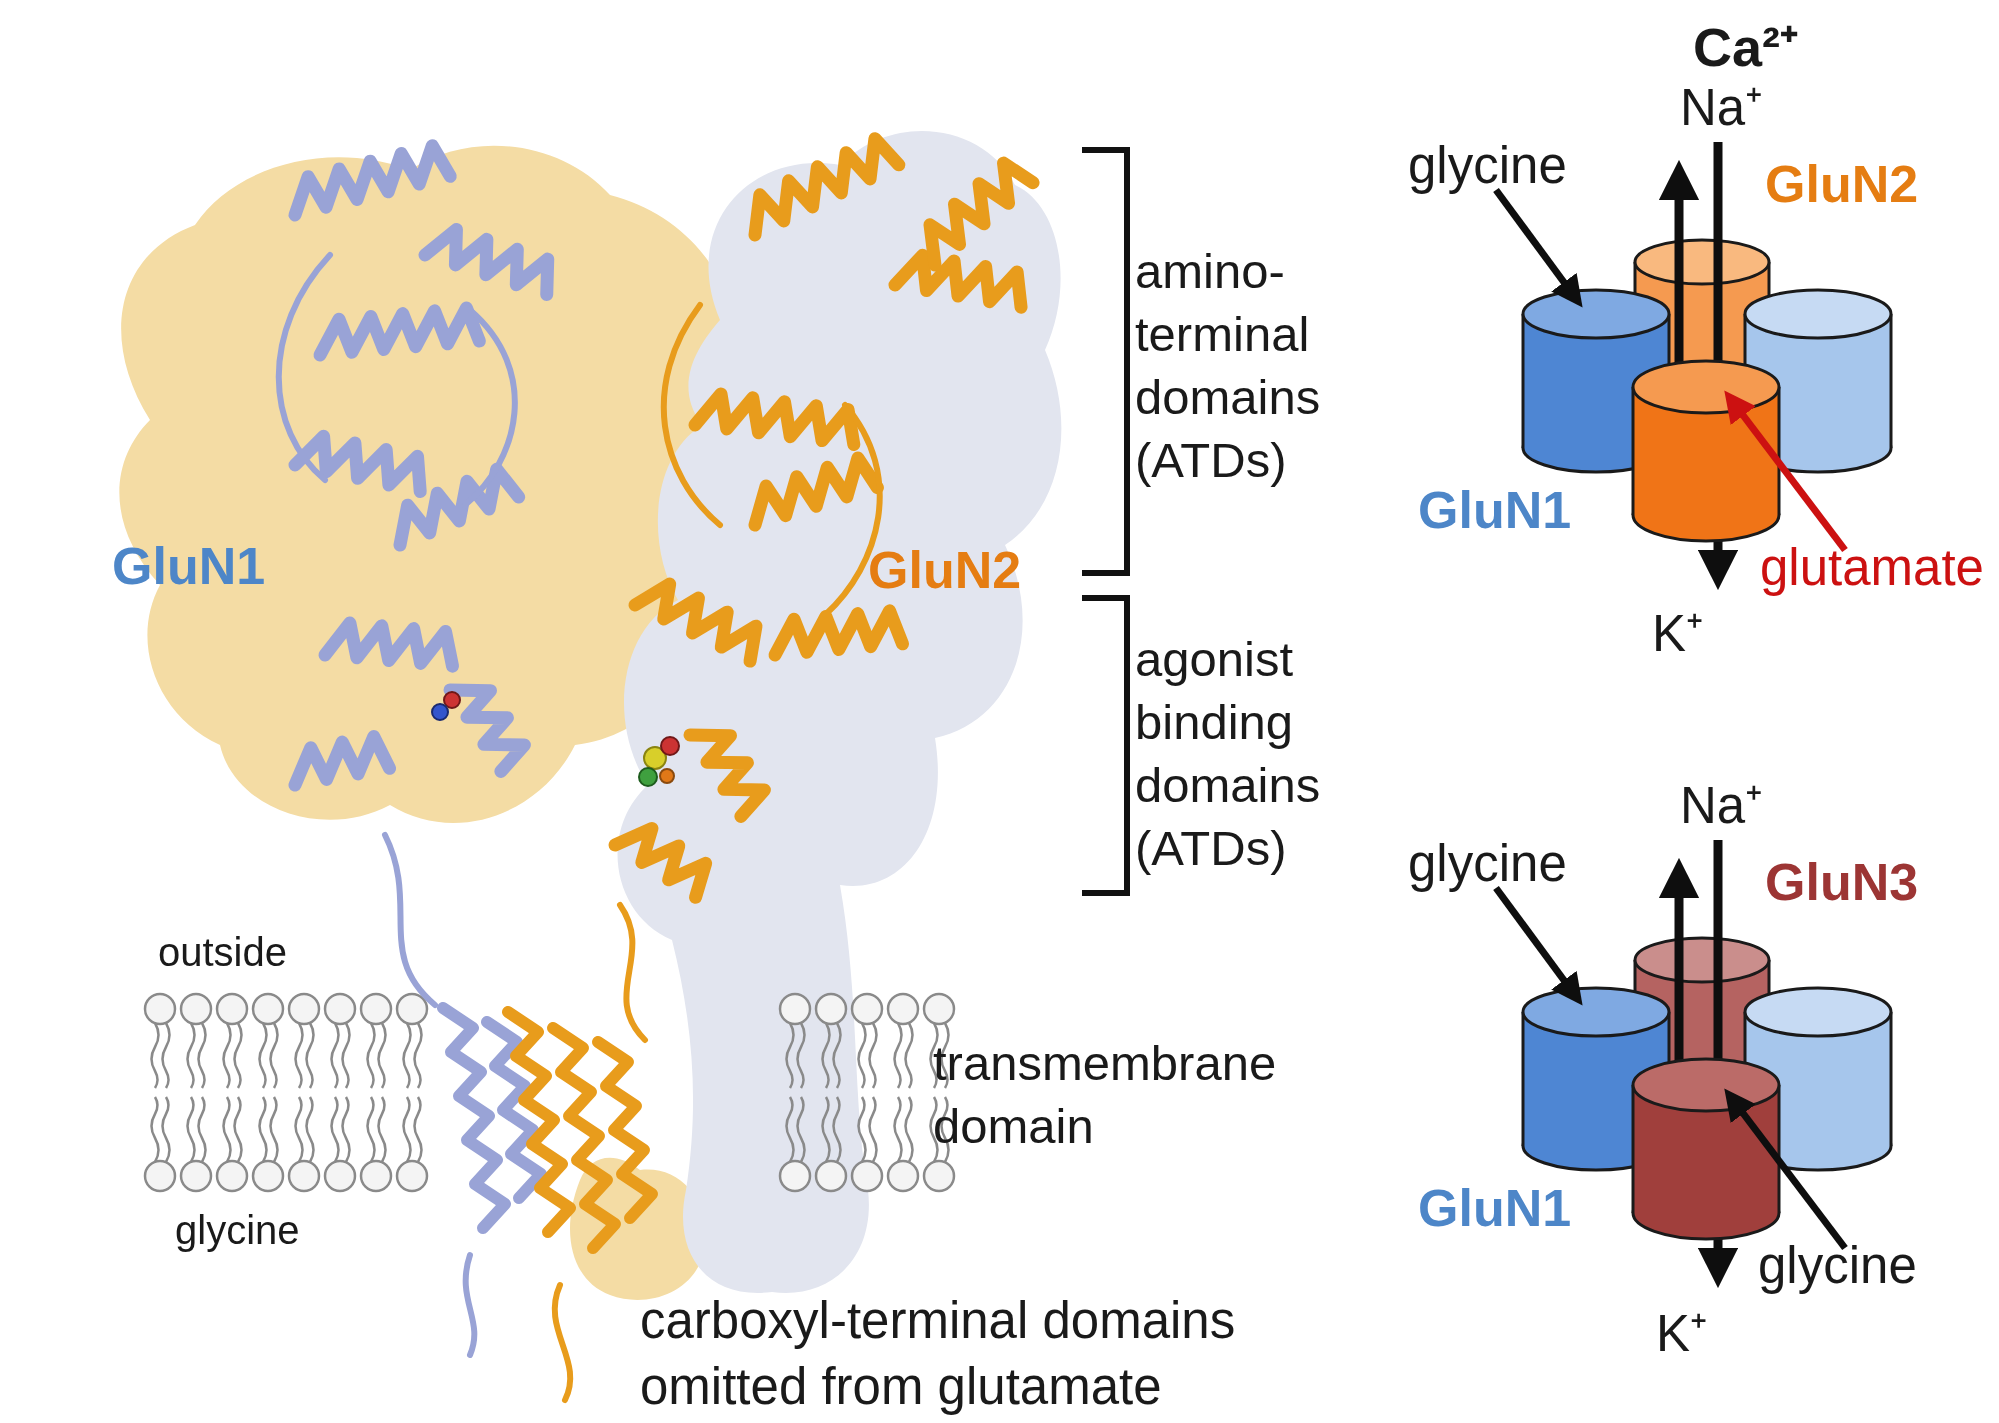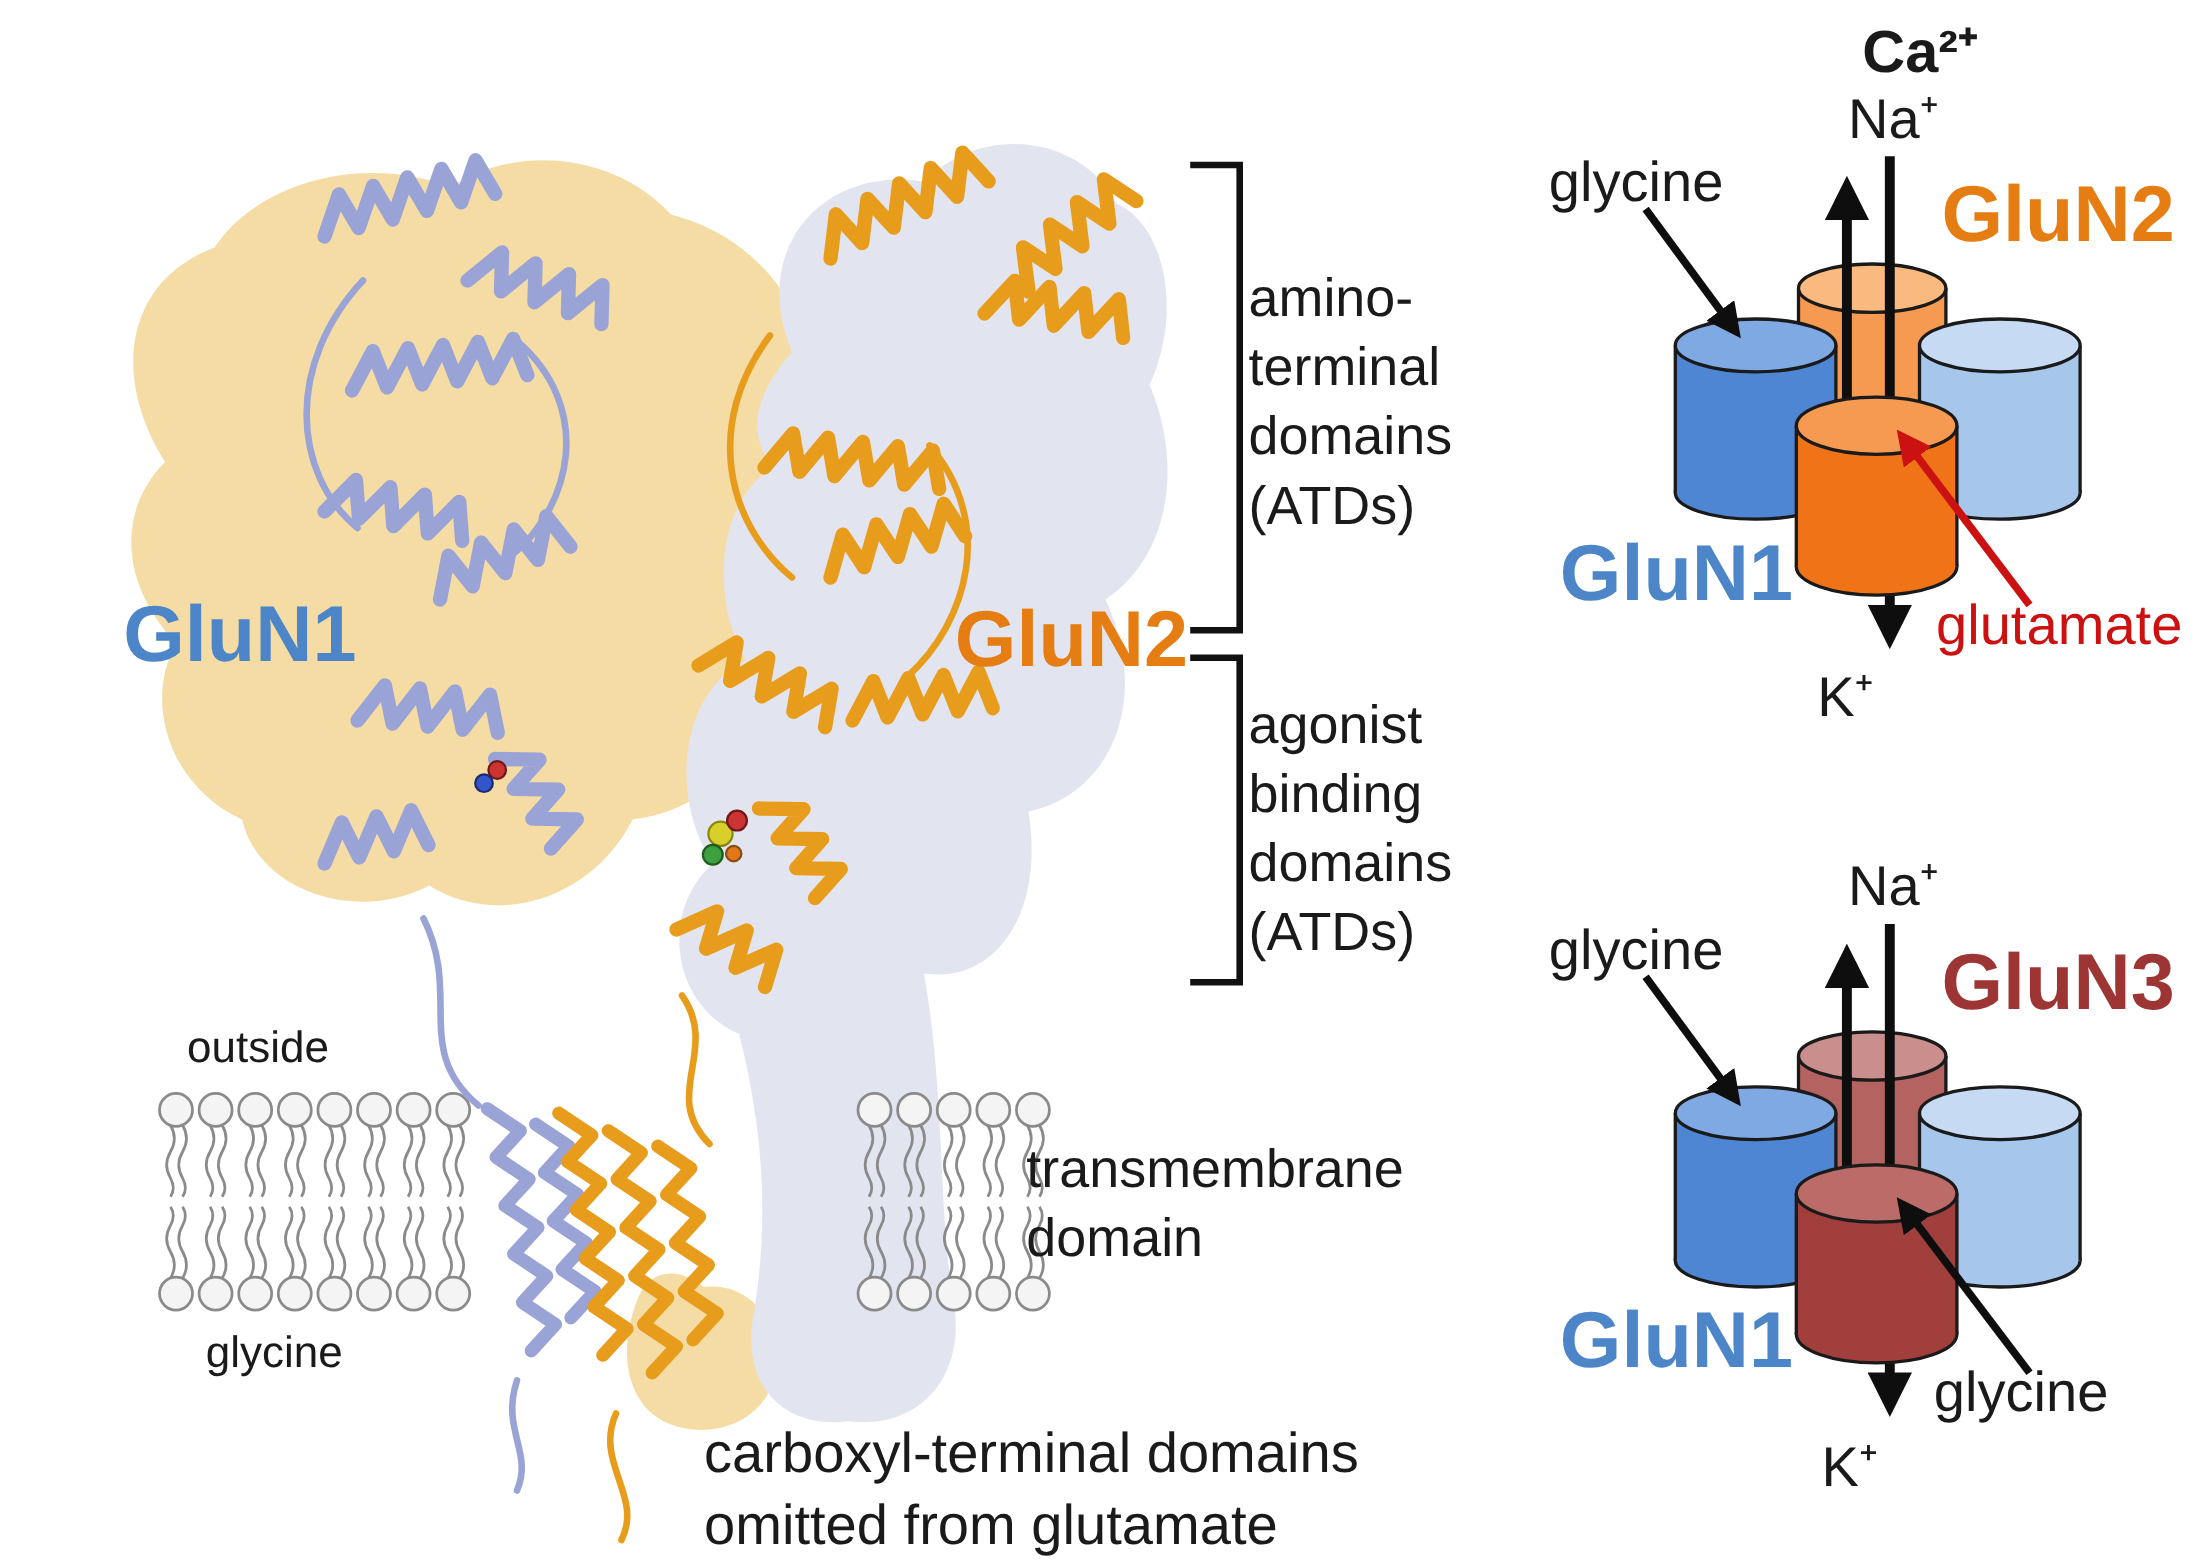--- a/index.html
+++ b/index.html
@@ -3,26 +3,26 @@
 <meta charset="utf-8">
 <style>
   html,body{margin:0;padding:0;background:#ffffff;}
   .page{
     position:relative;width:1999px;height:1423px;background:#ffffff;overflow:hidden;
     font-family:"Liberation Sans",sans-serif;color:#1a1a1a;
   }
   .art{position:absolute;left:0;top:0;}
   .label{position:absolute;white-space:nowrap;line-height:1.1;}
   .lines{position:absolute;}
-  .t40{font-size:40px;margin-left:12px;}
+  .t40{font-size:40px;}
   .t49{font-size:49px;line-height:63px;}
   .t51{font-size:51px;}
   .t51l{font-size:51px;line-height:66px;}
   .t54b{font-size:54px;font-weight:bold;}
-  .t56b{font-size:72px;font-weight:bold;}
+  .t56b{font-size:52px;font-weight:bold;}
   .c-glun1{color:#4d86c8;}
   .c-glun2{color:#e57d12;}
   .c-glun3{color:#9c3534;}
   .c-glu{color:#cc1111;}
 </style>
 </head>
 <body>
 
 <div class="page">
 

